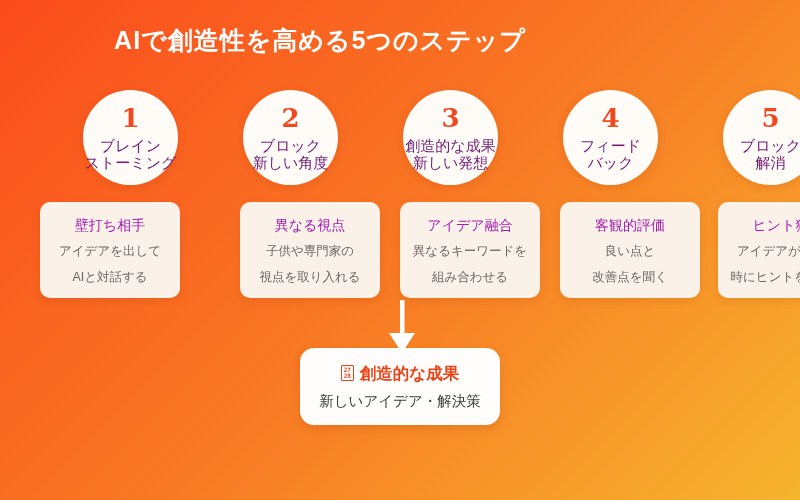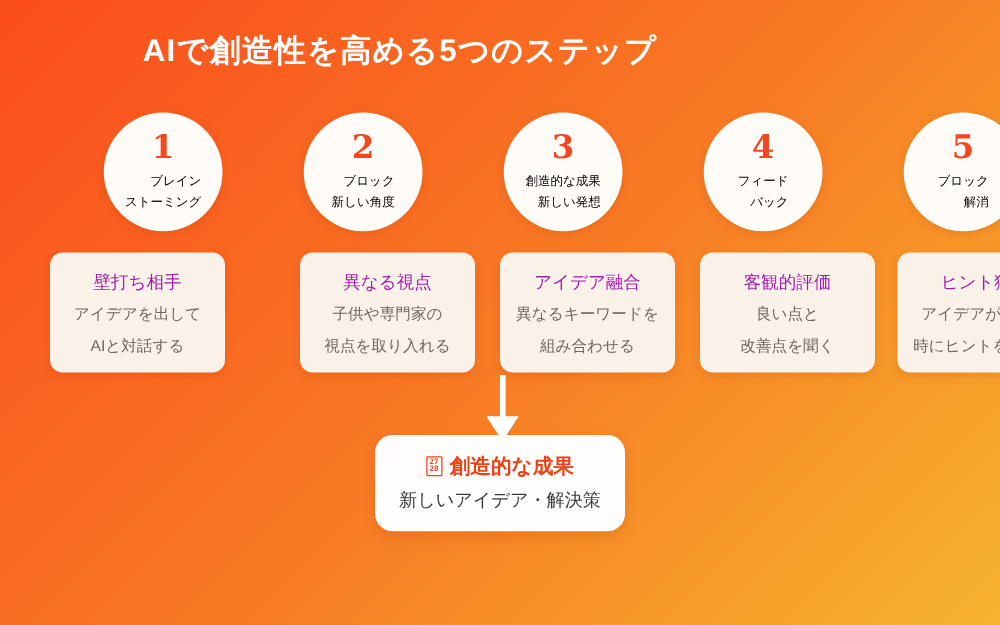--- a/index.html
+++ b/index.html
@@ -15,21 +15,21 @@
   .step-circle{
     position:absolute;top:90px;width:95px;height:95px;border-radius:50%;
     background:#fffcf8;box-shadow:0 2px 8px rgba(160,50,5,0.18);
     display:flex;flex-direction:column;align-items:center;justify-content:center;
   }
   .step-circle .num{
     font-family:"DejaVu Serif","Liberation Serif",serif;
     font-size:26px;font-weight:700;color:#f1481f;line-height:28px;margin-bottom:5px;
   }
   .step-circle .lbl{
-    font-size:10px;color:#000000;line-height:17px;text-align:right;white-space:nowrap;
+    font-size:15px;color:#701a75;line-height:17px;text-align:center;white-space:nowrap;
   }
   .c1{left:83px}.c2{left:243px}.c3{left:403px}.c4{left:563px}.c5{left:723px}
   .card{
     position:absolute;top:202px;width:140px;height:96px;border-radius:10px;
     background:#faf1e9;box-shadow:0 3px 8px rgba(160,50,5,0.15);
     text-align:center;box-sizing:border-box;padding-top:14px;
   }
   .card .card-title{font-size:14px;font-weight:400;color:#a21caf;line-height:18px;}
   .card .card-body{font-size:12.5px;color:#6e6660;line-height:26px;margin-top:4px;white-space:nowrap;}
   .k1{left:40px}.k2{left:240px}.k3{left:400px}.k4{left:560px}.k5{left:718px}

